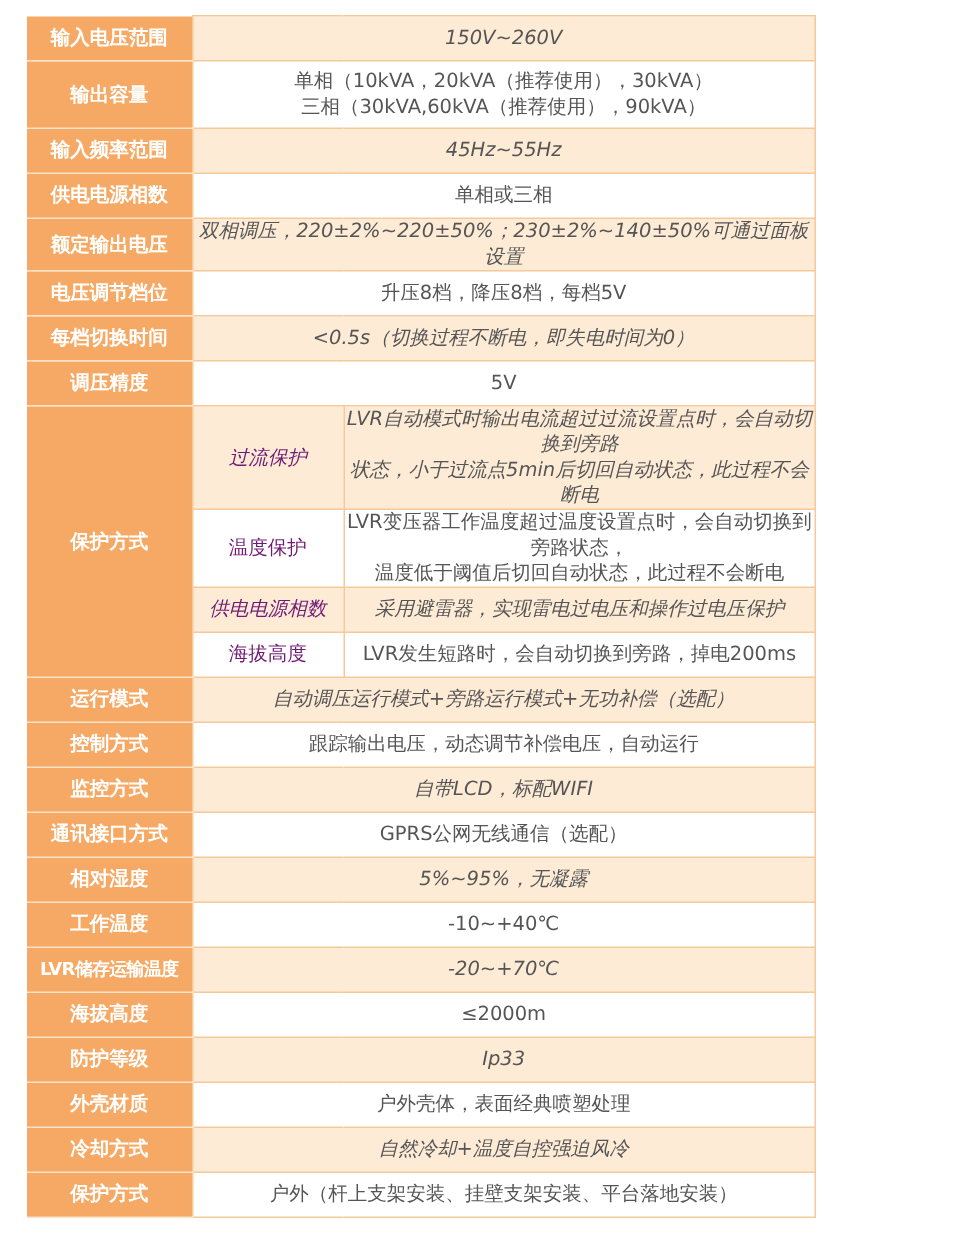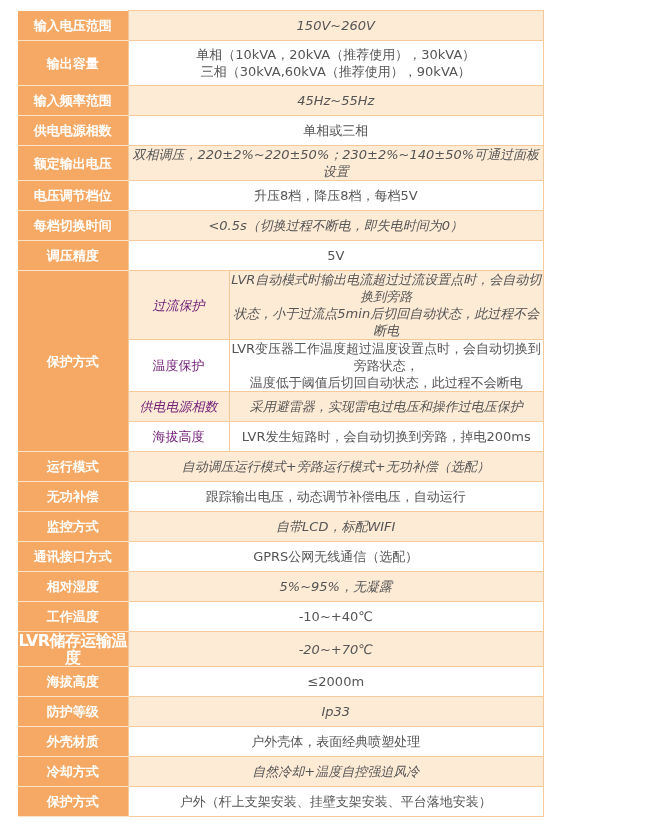--- a/index.html
+++ b/index.html
@@ -83,41 +83,41 @@
     <tr class="h31">
       <td class="sub white">海拔高度</td>
       <td class="val white">LVR发生短路时，会自动切换到旁路，掉电200ms</td>
     </tr>
 
     <tr class="h31">
       <td class="lbl">运行模式</td>
       <td class="val peach" colspan="2">自动调压运行模式+旁路运行模式+无功补偿（选配）</td>
     </tr>
     <tr class="h31">
-      <td class="lbl">无功补偿</td>
+      <td class="lbl">控制方式</td>
       <td class="val white" colspan="2">跟踪输出电压，动态调节补偿电压，自动运行</td>
     </tr>
     <tr class="h31">
       <td class="lbl">监控方式</td>
       <td class="val peach" colspan="2">自带LCD，标配WIFI</td>
     </tr>
     <tr class="h31">
       <td class="lbl">通讯接口方式</td>
       <td class="val white" colspan="2">GPRS公网无线通信（选配）</td>
     </tr>
     <tr class="h31">
       <td class="lbl">相对湿度</td>
       <td class="val peach" colspan="2">5%~95%，无凝露</td>
     </tr>
     <tr class="h31">
       <td class="lbl">工作温度</td>
       <td class="val white" colspan="2">-10~+40℃</td>
     </tr>
     <tr class="h31">
-      <td class="lbl" style="font-size:16px;letter-spacing:-0.5px;">LVR储存运输温度</td>
+      <td class="lbl" style="font-size:12px;letter-spacing:-0.5px;">LVR储存运输温度</td>
       <td class="val peach" colspan="2">-20~+70℃</td>
     </tr>
     <tr class="h31">
       <td class="lbl">海拔高度</td>
       <td class="val white" colspan="2">≤2000m</td>
     </tr>
     <tr class="h31">
       <td class="lbl">防护等级</td>
       <td class="val peach" colspan="2">Ip33</td>
     </tr>

